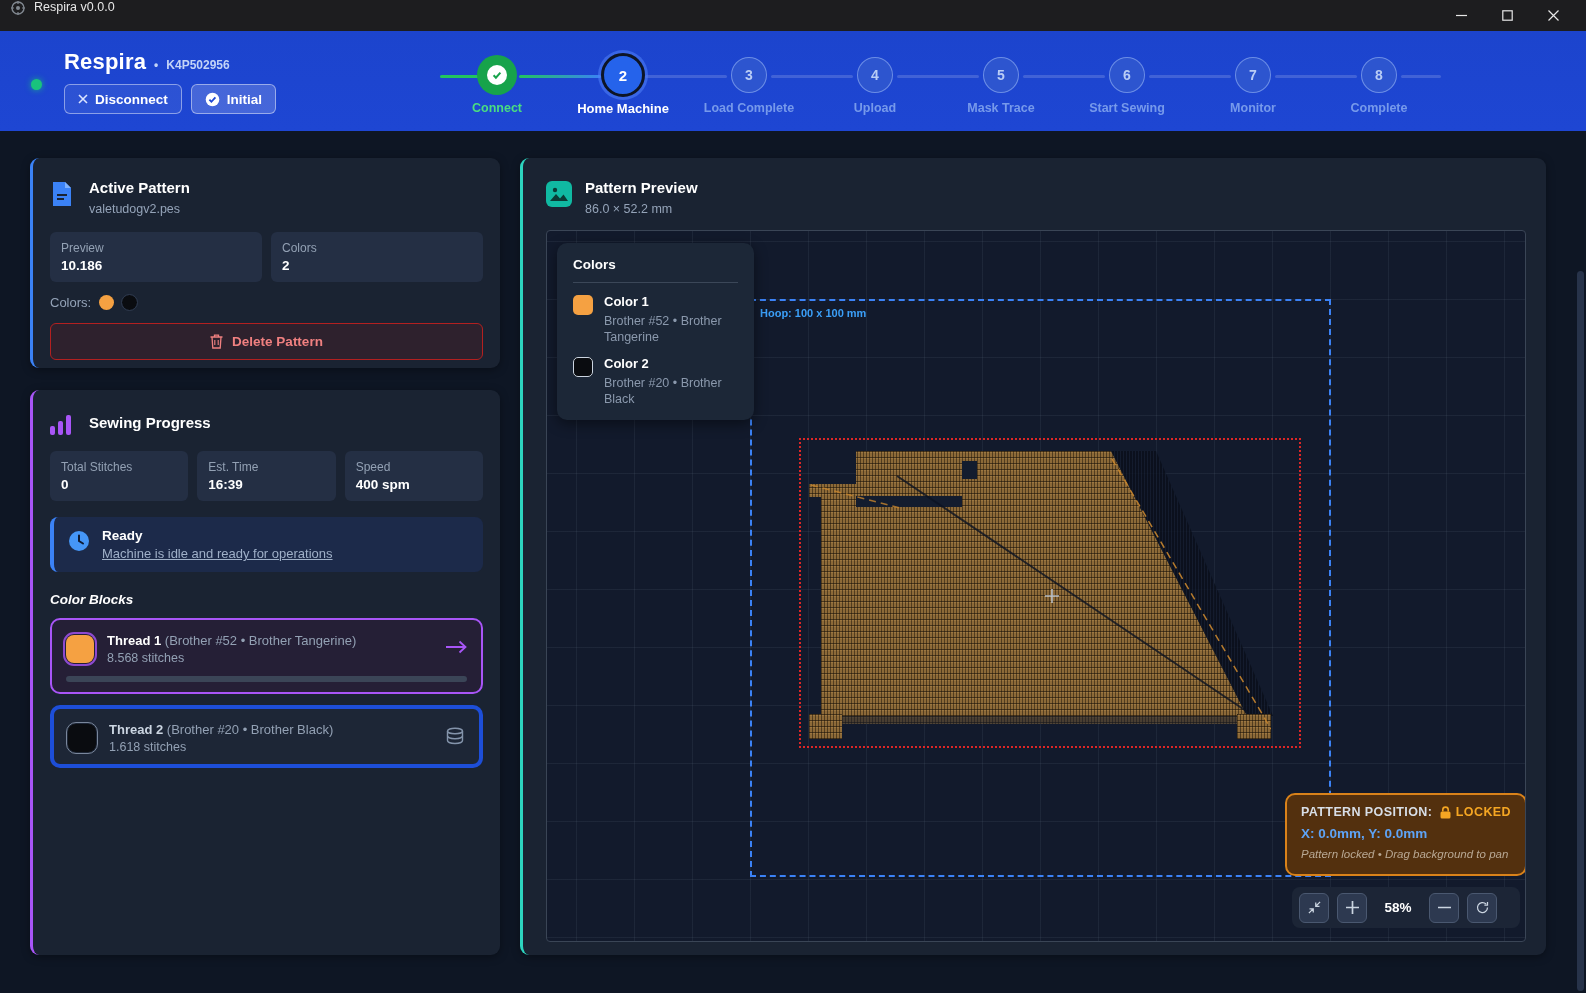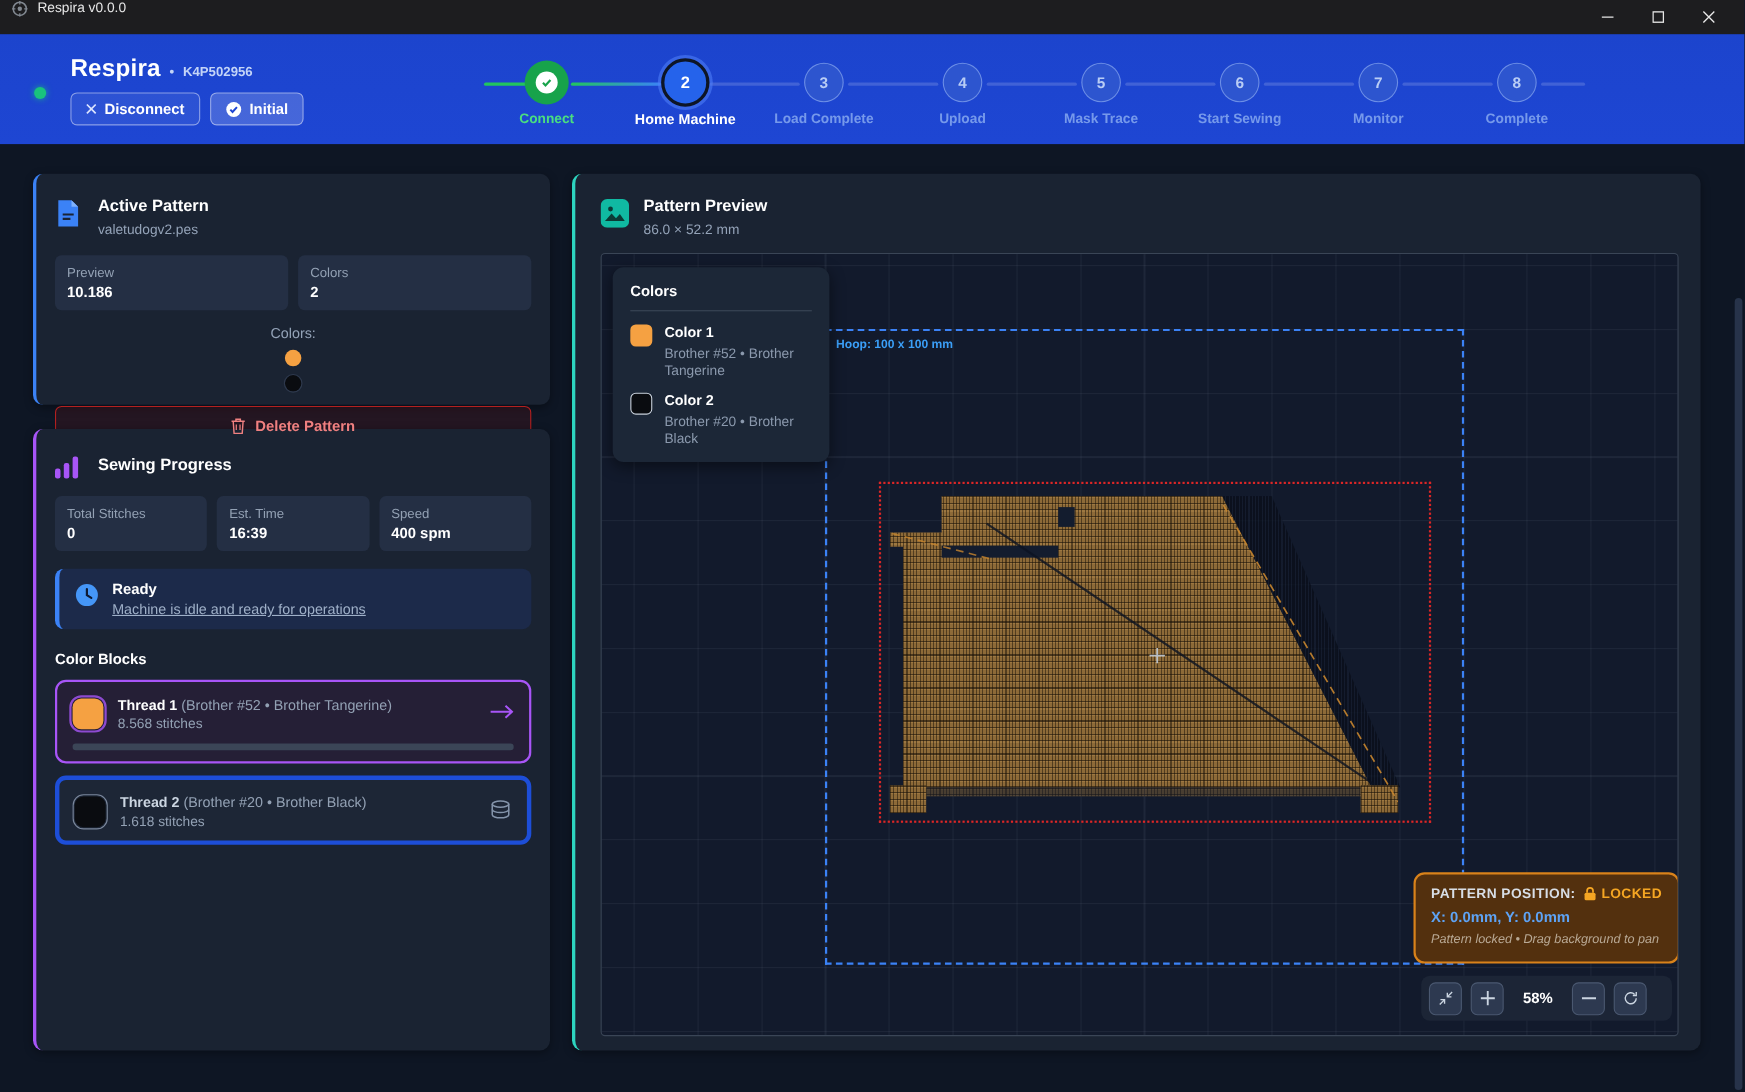--- a/index.html
+++ b/index.html
@@ -50,32 +50,32 @@
   .card-head { display:flex; gap:13px; }
   .card-head .ico { width:26px; flex:0 0 26px; padding-top:2px;}
   .card-title { font-size:15px; font-weight:bold; color:#fff; }
   .card-sub { font-size:12.5px; color:#94a3b8; margin-top:6px; }
 
   .stats { display:flex; gap:9px; margin-top:16px; }
   .stat { flex:1; background:#242f44; border-radius:6px; padding:9px 11px; }
   .stat .s-lbl { font-size:12px; color:#93a1b4; }
   .stat .s-val { font-size:13.5px; font-weight:bold; color:#fff; margin-top:3px; }
 
-  .colors-row { display:flex; align-items:center; gap:8px; margin-top:13px; font-size:13px; color:#94a3b8;flex-direction:column;}
+  .colors-row { display:flex; align-items:center; gap:8px; margin-top:13px; font-size:13px; color:#94a3b8;}
   .swatch-dot { width:15px; height:15px; border-radius:50%; }
   .del-btn { margin-top:13px; width:100%; height:37px; background:rgba(153,27,27,.16); border:1px solid #b32020; border-radius:6px; color:#f08080; font-size:13.5px; font-weight:bold; display:flex; align-items:center; justify-content:center; gap:9px; cursor:pointer;}
 
   .bars-icon { display:flex; align-items:flex-end; gap:3px; height:22px; padding-top:2px;}
   .bars-icon i { display:block; width:5px; border-radius:2px; background:#a855f7; }
 
   .ready-box { margin-top:16px; background:#1c2a4a; border-left:4px solid #3b82f6; border-radius:8px; padding:11px 14px; display:flex; gap:12px; align-items:flex-start;}
   .ready-title { font-size:13.5px; font-weight:bold; color:#fff; }
   .ready-desc { font-size:13px; color:#9fb0c8; margin-top:3px;text-decoration:underline; }
 
-  .cb-heading { margin-top:20px; font-size:13.5px; font-weight:bold; color:#fff; }
+  .cb-heading { margin-top:20px; font-size:13.5px; font-weight:bold; color:#fff;font-style:italic; }
 
   .thread { margin-top:11px; border-radius:10px; padding:13px 14px 10px; display:block; cursor:pointer;}
   .thread .trow { display:flex; align-items:center; gap:13px; }
   .thread.t1 { background:#251f36; border:2px solid #a855f7; }
   .thread.t2 { background:#1d2636; border:4px solid #1d4ed8; }
   .th-swatch { width:28px; height:28px; border-radius:8px; flex:0 0 28px;}
   .thread.t1 .th-swatch { outline:2px solid rgba(168,85,247,.8); outline-offset:1px;}
   .thread.t2 .th-swatch { outline:1px solid #7a879c; outline-offset:1px;}
   .th-name { font-size:13px; color:#fff; }
   .th-name b { font-weight:bold; }

